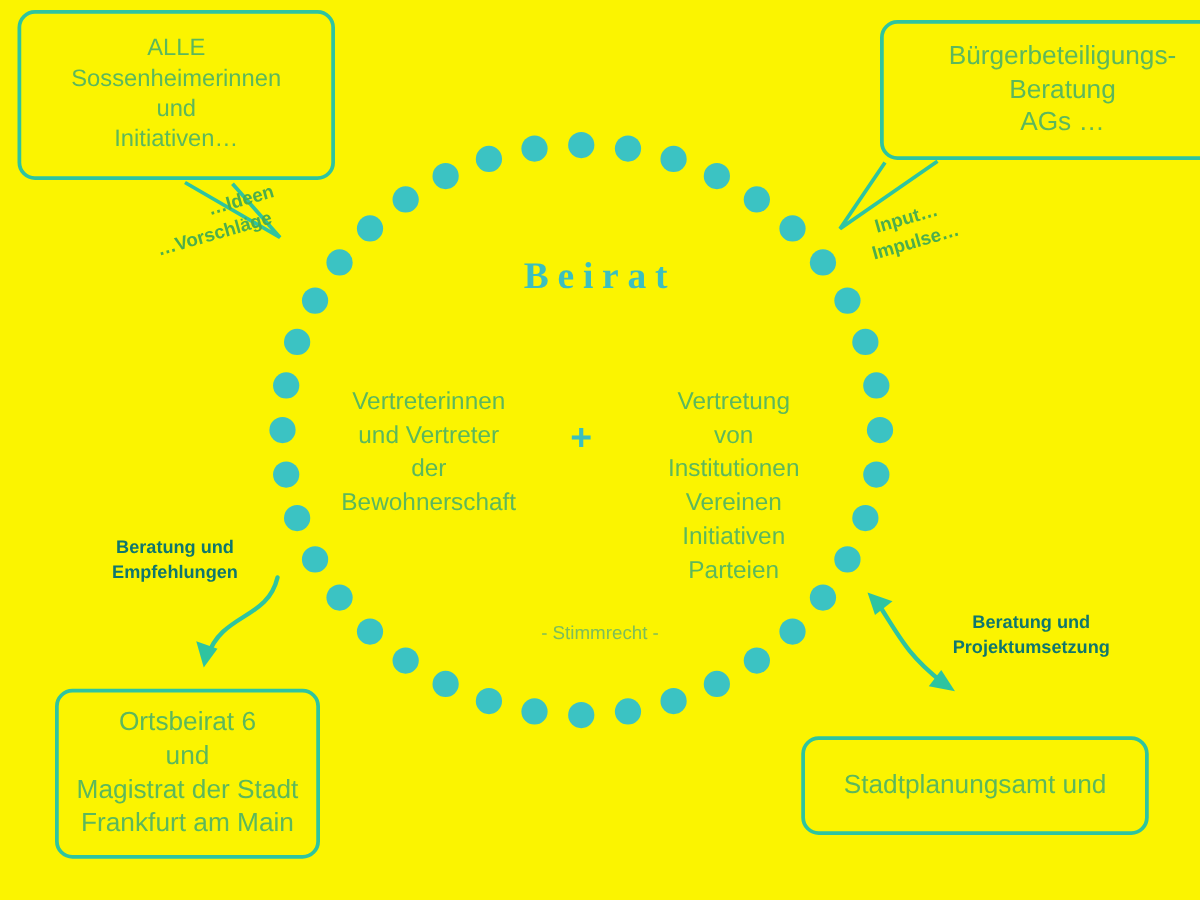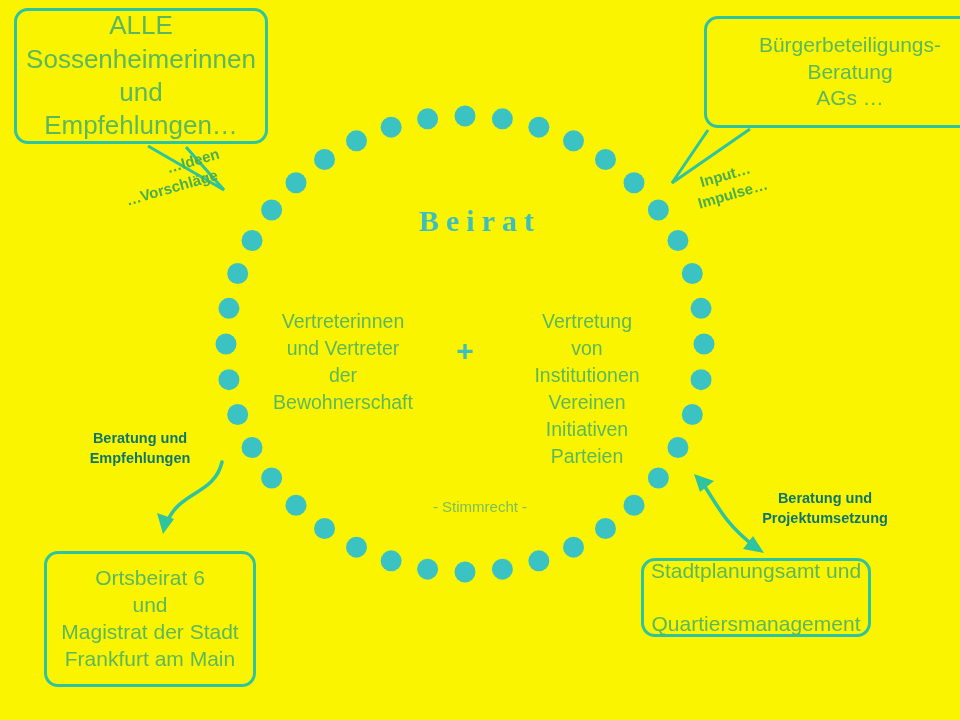--- a/index.html
+++ b/index.html
@@ -43,32 +43,32 @@
     padding: 4px 10px;
   }
   .callout .line {
     display: block;
     white-space: nowrap;
   }
 
   
   #callout-residents {
     left: 14px; top: 8px; width: 254px; height: 136px;
-    font-size: 26px;
+    font-size: 19px;
   }
   #callout-workshops {
     left: 704px; top: 16px; width: 292px; height: 112px;
     font-size: 21px;
   }
   #callout-ortsbeirat {
     left: 44px; top: 551px; width: 212px; height: 136px;
     font-size: 21px;
   }
   #callout-stadtplanungsamt {
-    left: 641px; top: 558px; width: 230px; height: 79px;
+    left: 641px; top: 589px; width: 278px; height: 79px;
     font-size: 21px;
     gap: 26px;
   }
 
   
   .flow-label-rot {
     position: absolute;
     color: #4cae4c;
     font-weight: bold;
     font-size: 15px;
@@ -212,39 +212,38 @@
 
     <path d="M 702,482 C 720,510 726,524 754,546" fill="none" stroke="#2ec4a0" stroke-width="3.5" stroke-linecap="round"></path>
     <polygon points="694,474 714,481 700,492" fill="#2ec4a0"></polygon>
     <polygon points="764,553 743,549 753,536" fill="#2ec4a0"></polygon>
   </svg>
 
   <div class="callout" id="callout-residents">
     <span class="line">ALLE</span>
     <span class="line">Sossenheimerinnen</span>
     <span class="line">und</span>
-    <span class="line">Empfehlungen…</span>
+    <span class="line">Initiativen…</span>
   </div>
 
   <div class="callout" id="callout-workshops">
     <span class="line">Bürgerbeteiligungs-</span>
     <span class="line">Beratung</span>
     <span class="line">AGs …</span>
   </div>
 
   <div class="callout" id="callout-ortsbeirat">
     <span class="line">Ortsbeirat 6</span>
     <span class="line">und</span>
     <span class="line">Magistrat der Stadt</span>
     <span class="line">Frankfurt am Main</span>
   </div>
 
   <div class="callout" id="callout-stadtplanungsamt">
     <span class="line">Stadtplanungsamt und</span>
-    <span class="line">Quartiersmanagement</span>
   </div>
 
   <div class="flow-label-rot" id="flow-ideen">
     <span class="l1">…Ideen</span>
     <span class="l2">…Vorschläge</span>
   </div>
 
   <div class="flow-label-rot" id="flow-input">
     <span class="l1">Input…</span>
     <span class="l2">Impulse…</span>

